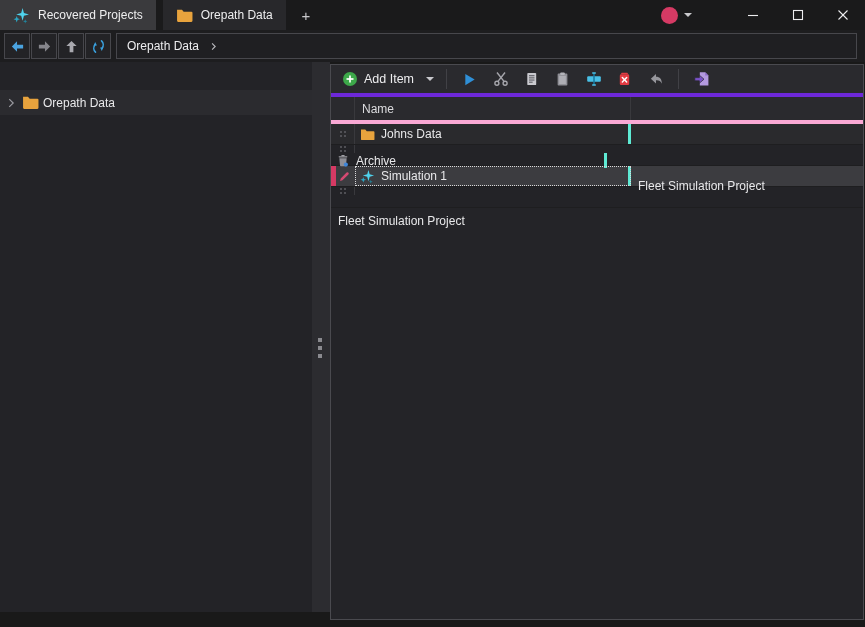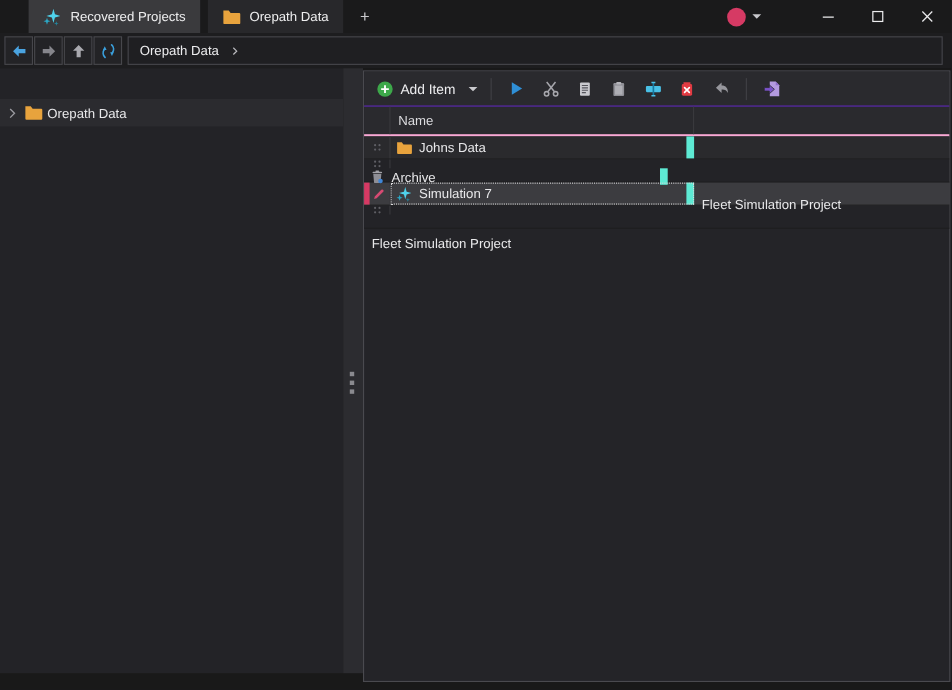--- a/index.html
+++ b/index.html
@@ -7,21 +7,21 @@
   body {
     width:865px; height:627px; overflow:hidden;
     background:#191919; color:#e8e8ea;
     font-family:"Liberation Sans", sans-serif; font-size:12px;
     -webkit-font-smoothing:antialiased;
   }
   svg { display:block; }
 
   
   .titlebar { height:30px; background:#1a1a1b; display:flex; align-items:stretch; }
-  .tab { display:flex; align-items:center; gap:8px; padding:0 13px; cursor:default;margin-left:26px; }
+  .tab { display:flex; align-items:center; gap:8px; padding:0 13px; cursor:default; }
   .tab-inactive { background:#3a3a3d; }
   .tab-active  { background:#28282b; margin-left:7px; }
   .tab-label { white-space:nowrap; font-size:12px; color:#eeeeef; }
   .newtab { width:30px; margin-left:5px; display:flex; align-items:center; justify-content:center;
             color:#c9c9cd; font-size:15px; }
   .tb-right { margin-left:auto; display:flex; align-items:center; }
   .account { display:flex; align-items:center; padding:0 10px; margin-right:28px; }
   .avatar { width:17px; height:17px; border-radius:50%; background:#d63a64; }
   .caret-down { width:0; height:0; border-left:4px solid transparent; border-right:4px solid transparent;
                 border-top:4px solid #c9c9cd; margin-left:6px; }
@@ -41,42 +41,42 @@
   .tree { padding-top:28px; }
   .tree-row { height:25px; background:#2b2b2f; display:flex; align-items:center; gap:4px; padding:0 4px; }
   .splitter { position:absolute; left:312px; top:0; width:18px; height:550px; background:#2c2c30; }
   .splitter-dots { position:absolute; left:6px; top:276px; display:flex; flex-direction:column; gap:4px; }
   .splitter-dots span { width:4px; height:4px; background:#8a8a8f; }
 
   .right-panel { position:absolute; left:330px; top:2px; width:534px; height:556px;
                  border:1px solid #4a4a4f; background:#242428; }
 
   
-  .toolbar { height:32px; background:#2a2a2e; border-bottom:1px solid #6d28d9;
+  .toolbar { height:32px; background:#2a2a2e; border-bottom:4px solid #6d28d9;
              display:flex; align-items:center; padding:0 6px; }
   .additem { display:flex; align-items:center; gap:6px; padding:0 5px; height:26px; }
   .additem-label { font-size:12.5px; color:#ededef; }
   .tsep { width:1px; height:20px; background:#414146; margin:0 7px; }
   .toolbtn { width:31px; height:26px; display:flex; align-items:center; justify-content:center; }
 
   
-  .table-header { height:27px; background:#2a2a2e; border-bottom:2px solid #f9a8d4;
+  .table-header { height:27px; background:#2a2a2e; border-bottom:4px solid #f9a8d4;
                   display:flex; color:#dcdcdf; }
   .h-gutter { width:24px; border-right:1px solid #39393d; }
   .h-name { width:276px; border-right:1px solid #39393d; display:flex; align-items:center; padding-left:7px; }
   .h-type { flex:1; display:flex; align-items:center; padding-left:7px; }
 
   .trow { height:21px; display:flex; border-bottom:1px solid #1e1e20; }
   .row-light { background:#2a2a2d; }
   .row-dark  { background:#232327;flex-direction:column; }
   .row-selected { background:#3c3c40; }
   .gutter-cell { width:24px; position:relative; display:flex; align-items:center; justify-content:center;
                  border-right:1px solid #39393d; }
   .name-cell { width:276px; display:flex; align-items:center; gap:6px; padding-left:5px;
-               border-right:7px solid #5eead4; }
+               border-right:3px solid #5eead4; }
   .row-selected .name-cell { outline:1px dotted #d9d9db; outline-offset:-1px; }
   .type-cell { flex:1; display:flex; align-items:center; padding-left:7px;margin-top:19px; }
   .selbar { position:absolute; left:0; top:0; width:5px; height:100%; background:#d63a64; }
   .cell-text { white-space:nowrap; color:#e8e8ea; }
 </style>
 </head>
 <body>
 
 <div class="titlebar">
   <div class="tab tab-inactive">
@@ -327,21 +327,21 @@
         </svg>
       </div>
       <div class="name-cell">
         <span>
           <svg width="15" height="15" viewBox="0 0 16 16">
             <path d="M9 1 L10.3 5.7 L15 7 L10.3 8.3 L9 13 L7.7 8.3 L3 7 L7.7 5.7 Z" fill="#4fd2ec"></path>
             <path d="M3.5 8.5 L4.3 10.7 L6.5 11.5 L4.3 12.3 L3.5 14.5 L2.7 12.3 L0.5 11.5 L2.7 10.7 Z" fill="#2ba6c4"></path>
             <path d="M11.5 11.5 L12 13 L13.5 13.5 L12 14 L11.5 15.5 L11 14 L9.5 13.5 L11 13 Z" fill="#2186a0"></path>
           </svg>
         </span>
-        <span class="cell-text">Simulation 7</span>
+        <span class="cell-text">Simulation 1</span>
       </div>
       <div class="type-cell">
         <span class="cell-text">Fleet Simulation Project</span>
       </div>
     </div>
 
     <div class="trow row-dark">
       <div class="gutter-cell">
         <svg width="8" height="8" viewBox="0 0 8 8">
           <circle cx="2" cy="2" r="1" fill="#5f5f65"></circle>

